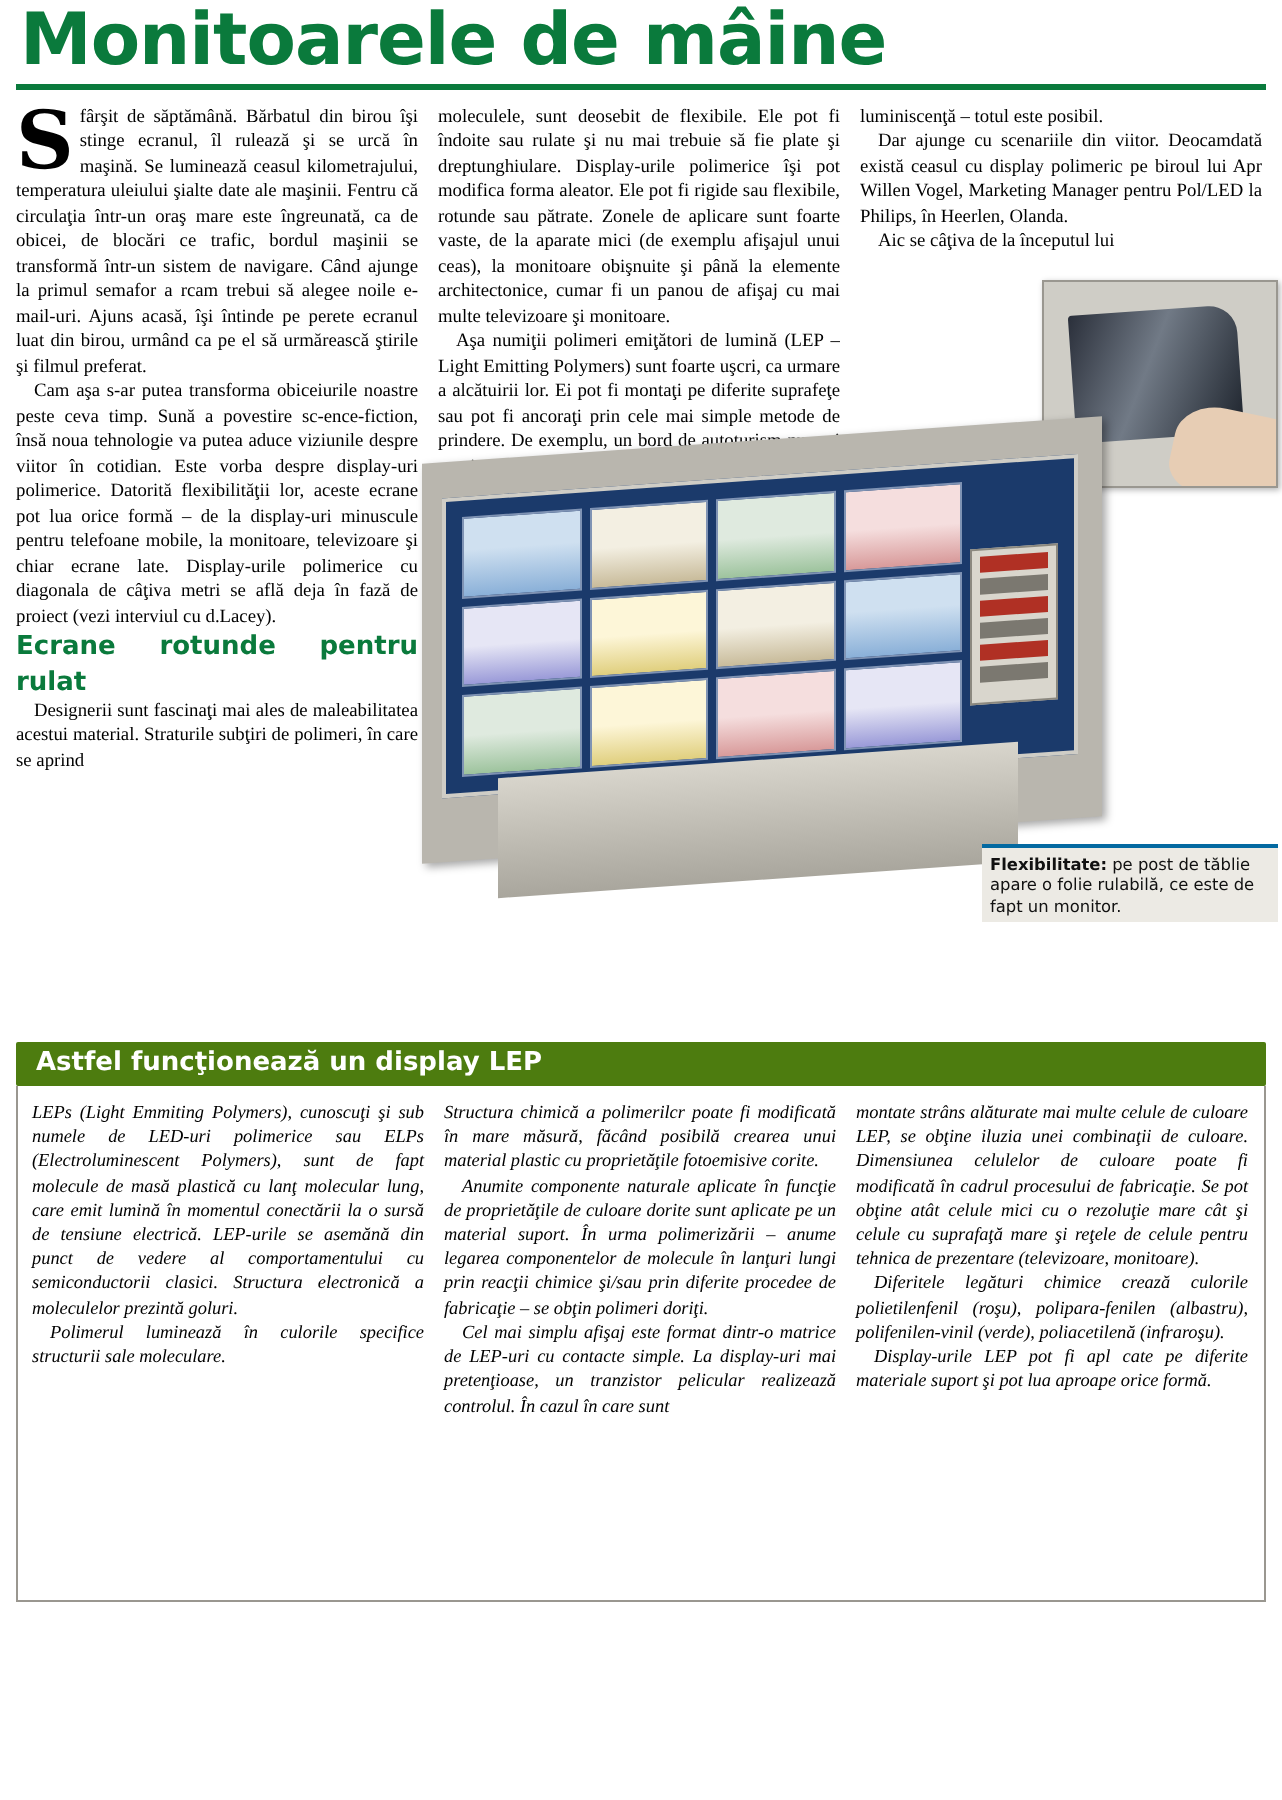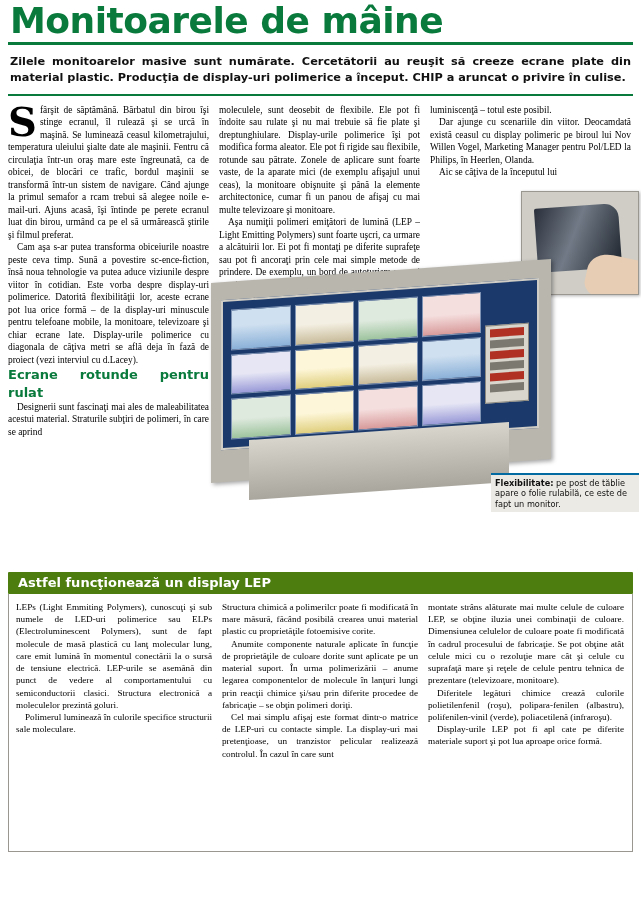--- a/index.html
+++ b/index.html
@@ -205,58 +205,58 @@
 
   
   .bottom-wrap {
     border: 1px solid #9a9790;
     border-top: none;
     padding: 7px 7px 16px 7px;
     margin-top: 0;
     display: flex;
     gap: 10px;
     height: 258px;
+    font-style: italic;
   }
   .bcol {
     width: 196px;
     font-size: 9.2px;
     line-height: 1.33;
     text-align: justify;
   }
   .bcol p { margin: 0; text-indent: 9px; }
   .bcol p.noind { text-indent: 0; }
 </style>
 </head>
 <body>
 
 <div class="page">
 
   <div class="headline-wrap">
     <div class="headline">Monitoarele de mâine</div>
   </div>
 
-  <div class="standfirst">Zilele monitoarelor masive sunt numărate. Cercetătorii au reuşit să creeze ecrane plate din material plastic. Producţia de display-uri polimerice a început. CHIP a aruncat o privire în culise.</div>
 
   <div class="body-cols">
 
     <div class="col">
       <p class="noind"><span class="dropcap">S</span><span>fârşit de săptămână. Bărbatul din birou îşi stinge ecranul, îl rulează şi se urcă în maşină. Se luminează ceasul kilometrajului, temperatura uleiului şialte date ale maşinii. Fentru că circulaţia într-un oraş mare este îngreunată, ca de obicei, de blocări ce trafic, bordul maşinii se transformă într-un sistem de navigare. Când ajunge la primul semafor a rcam trebui să alegee noile e-mail-uri. Ajuns acasă, îşi întinde pe perete ecranul luat din birou, urmând ca pe el să urmăreascǎ ştirile şi filmul preferat.</span></p>
       <p>Cam aşa s-ar putea transforma obiceiurile noastre peste ceva timp. Sună a povestire sc-ence-fiction, însă noua tehnologie va putea aduce viziunile despre viitor în cotidian. Este vorba despre display-uri polimerice. Datorită flexibilităţii lor, aceste ecrane pot lua orice formă – de la display-uri minuscule pentru telefoane mobile, la monitoare, televizoare şi chiar ecrane late. Display-urile polimerice cu diagonala de câţiva metri se află deja în fază de proiect (vezi interviul cu d.Lacey).</p>
       <p class="subhead noind">Ecrane rotunde pentru rulat</p>
       <p>Designerii sunt fascinaţi mai ales de maleabilitatea acestui material. Straturile subţiri de polimeri, în care se aprind</p>
     </div>
 
     <div class="col">
       <p class="noind">moleculele, sunt deosebit de flexibile. Ele pot fi îndoite sau rulate şi nu mai trebuie să fie plate şi dreptunghiulare. Display-urile polimerice îşi pot modifica forma aleator. Ele pot fi rigide sau flexibile, rotunde sau pătrate. Zonele de aplicare sunt foarte vaste, de la aparate mici (de exemplu afişajul unui ceas), la monitoare obişnuite şi până la elemente architectonice, cumar fi un panou de afişaj cu mai multe televizoare şi monitoare.</p>
       <p>Aşa numiţii polimeri emiţători de lumină (LEP – Light Emitting Polymers) sunt foarte uşcri, ca urmare a alcătuirii lor. Ei pot fi montaţi pe diferite suprafeţe sau pot fi ancoraţi prin cele mai simple metode de prindere. De exemplu, un bord de autoturism nu mai conţine nici un instrument, ci este el însuşi un element de afişaj. Optional, ceasul de kilometraj se poate transforma într-un sistem de navigare, un mic televizor sau un monitor pentru calculator. Dar şi ceasurile, telefoanele mobile, pereţii casei şi chiar tăblia mesei pot avea facilităţi de reprezentare. Laptop-uri ce se pot împacheta, display-uri ce se pot rula, tapet sau draperii cu proprietăţi de</p>
     </div>
 
     <div class="col">
       <p class="noind">luminiscenţă – totul este posibil.</p>
-      <p>Dar ajunge cu scenariile din viitor. Deocamdată există ceasul cu display polimeric pe biroul lui Nov Willen Vogel, Marketing Manager pentru Pol/LED la Philips, în Heerlen, Olanda.</p>
+      <p>Dar ajunge cu scenariile din viitor. Deocamdată există ceasul cu display polimeric pe biroul lui Apr Willen Vogel, Marketing Manager pentru Pol/LED la Philips, în Heerlen, Olanda.</p>
       <p>Aic se câţiva de la începutul lui</p>
     </div>
 
     <div class="photo-area">
 
       <div class="photo-side">
         <div class="foil"></div>
         <div class="hand"></div>
       </div>
 

